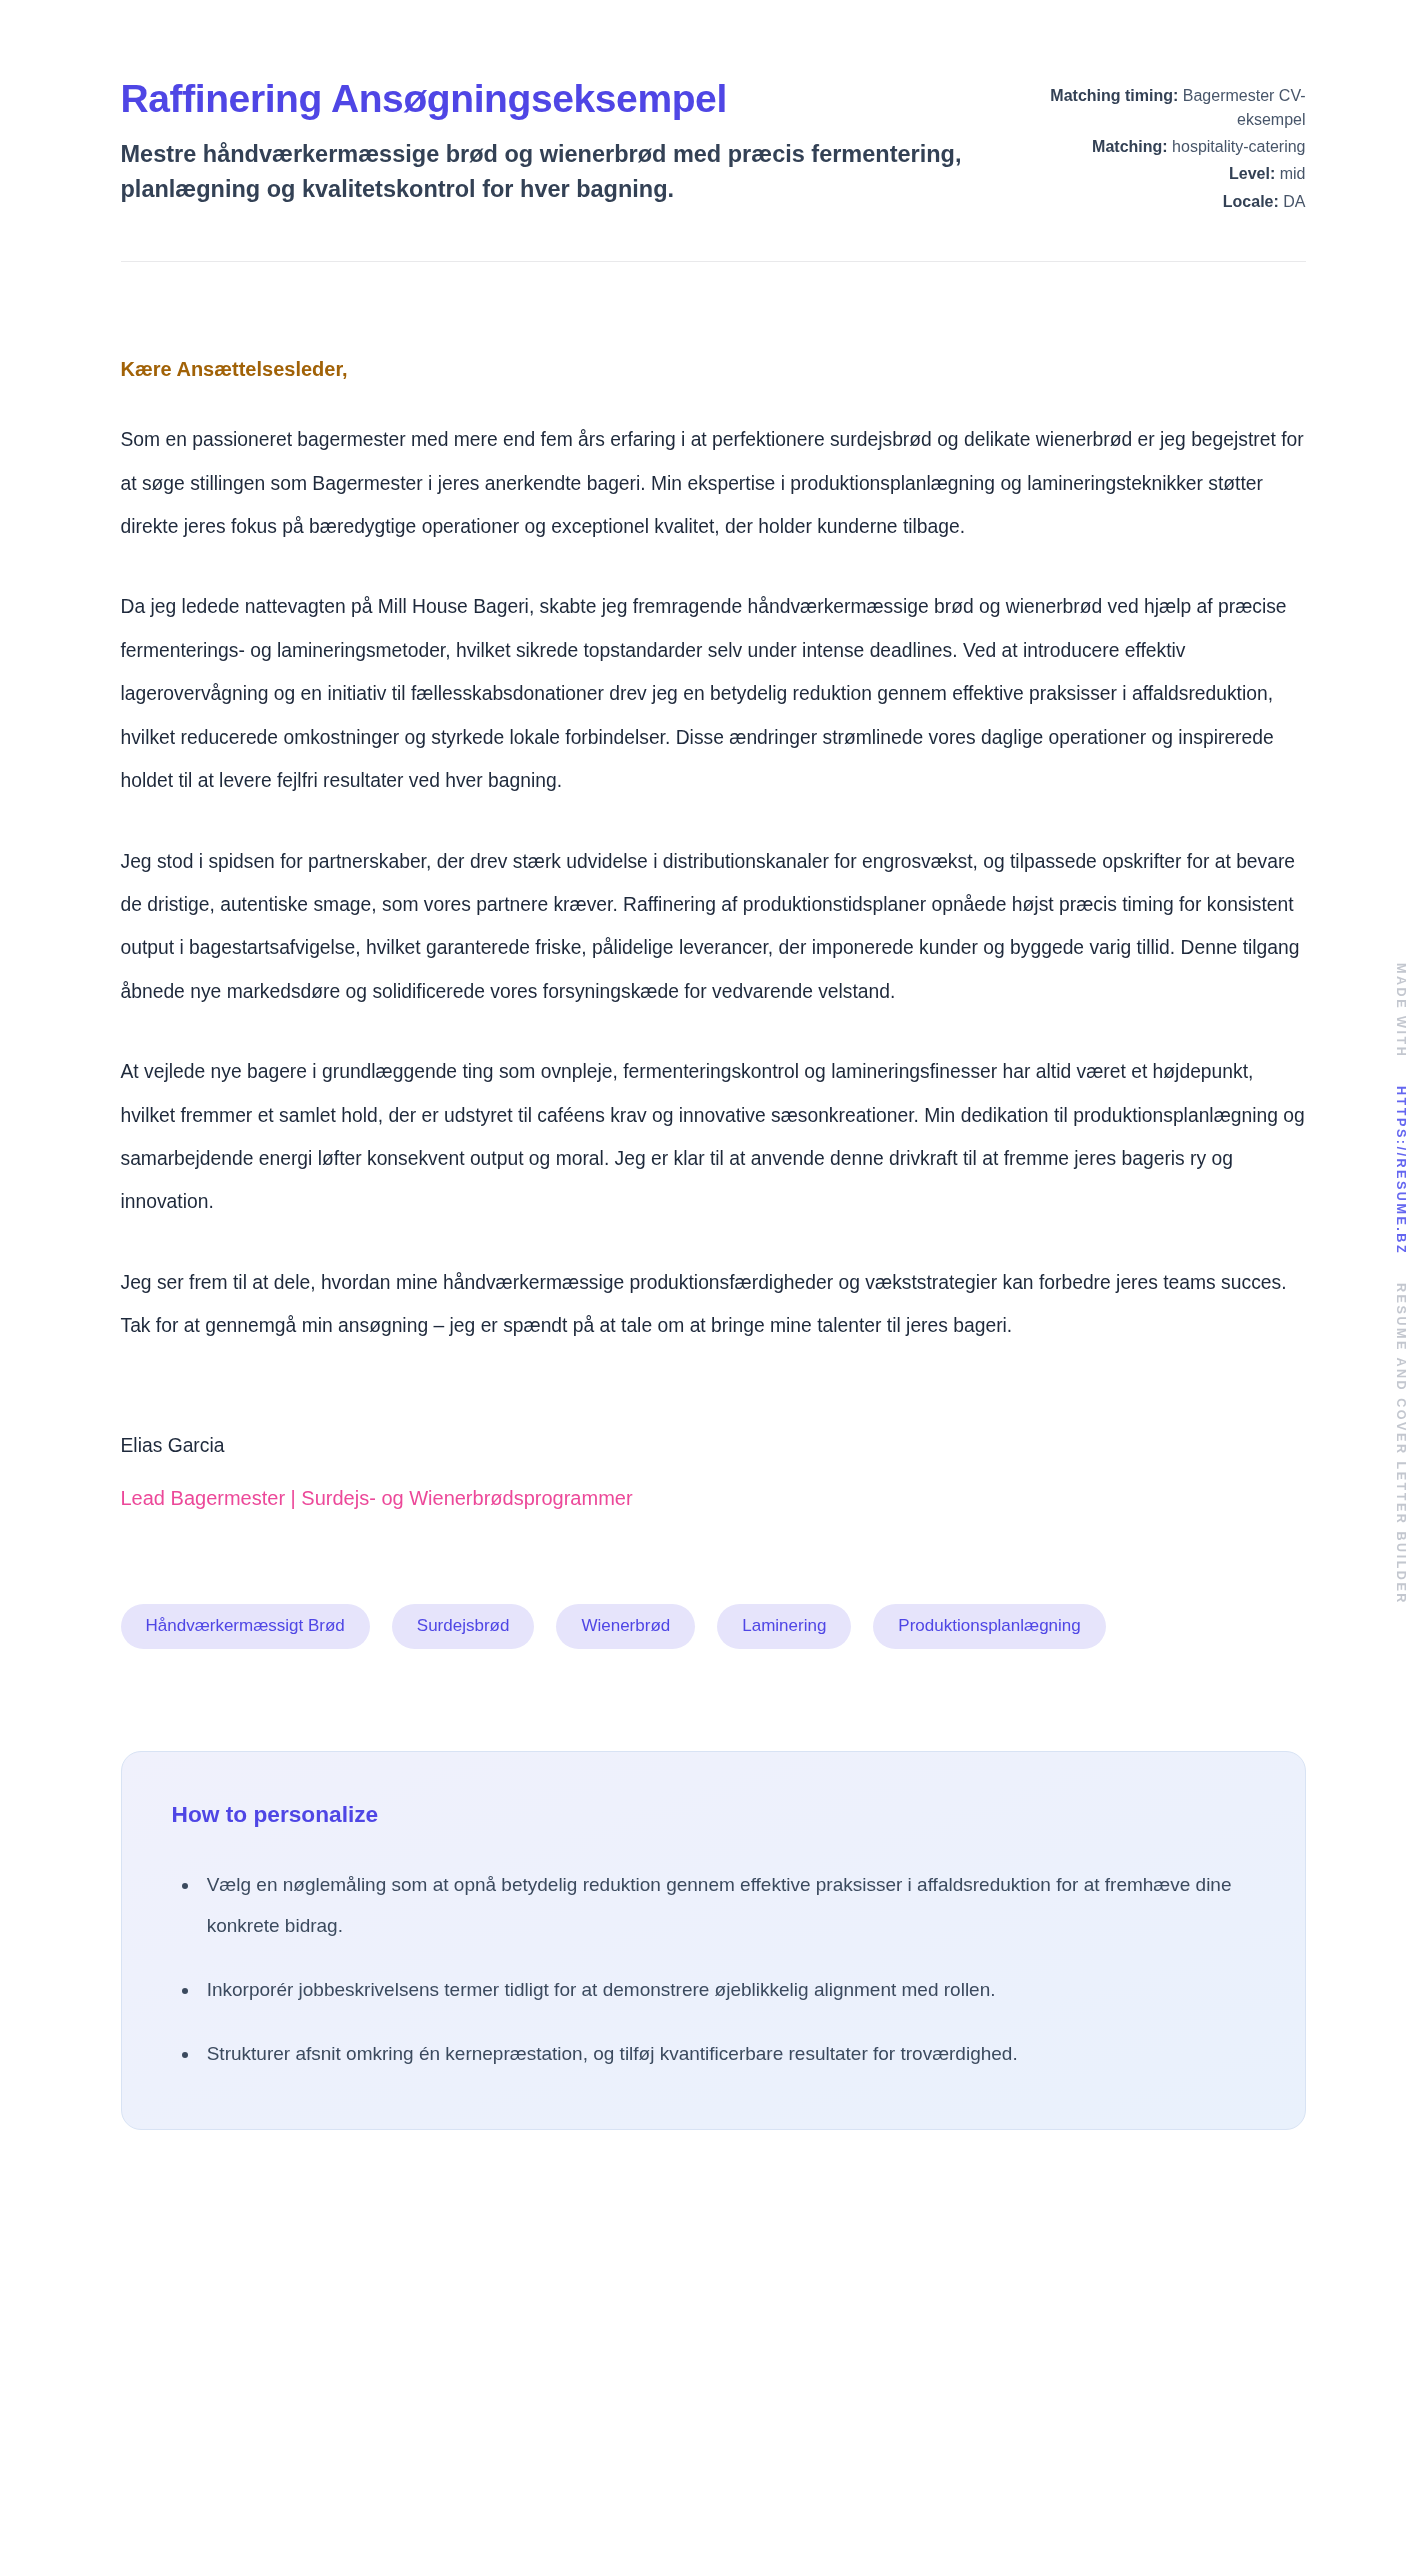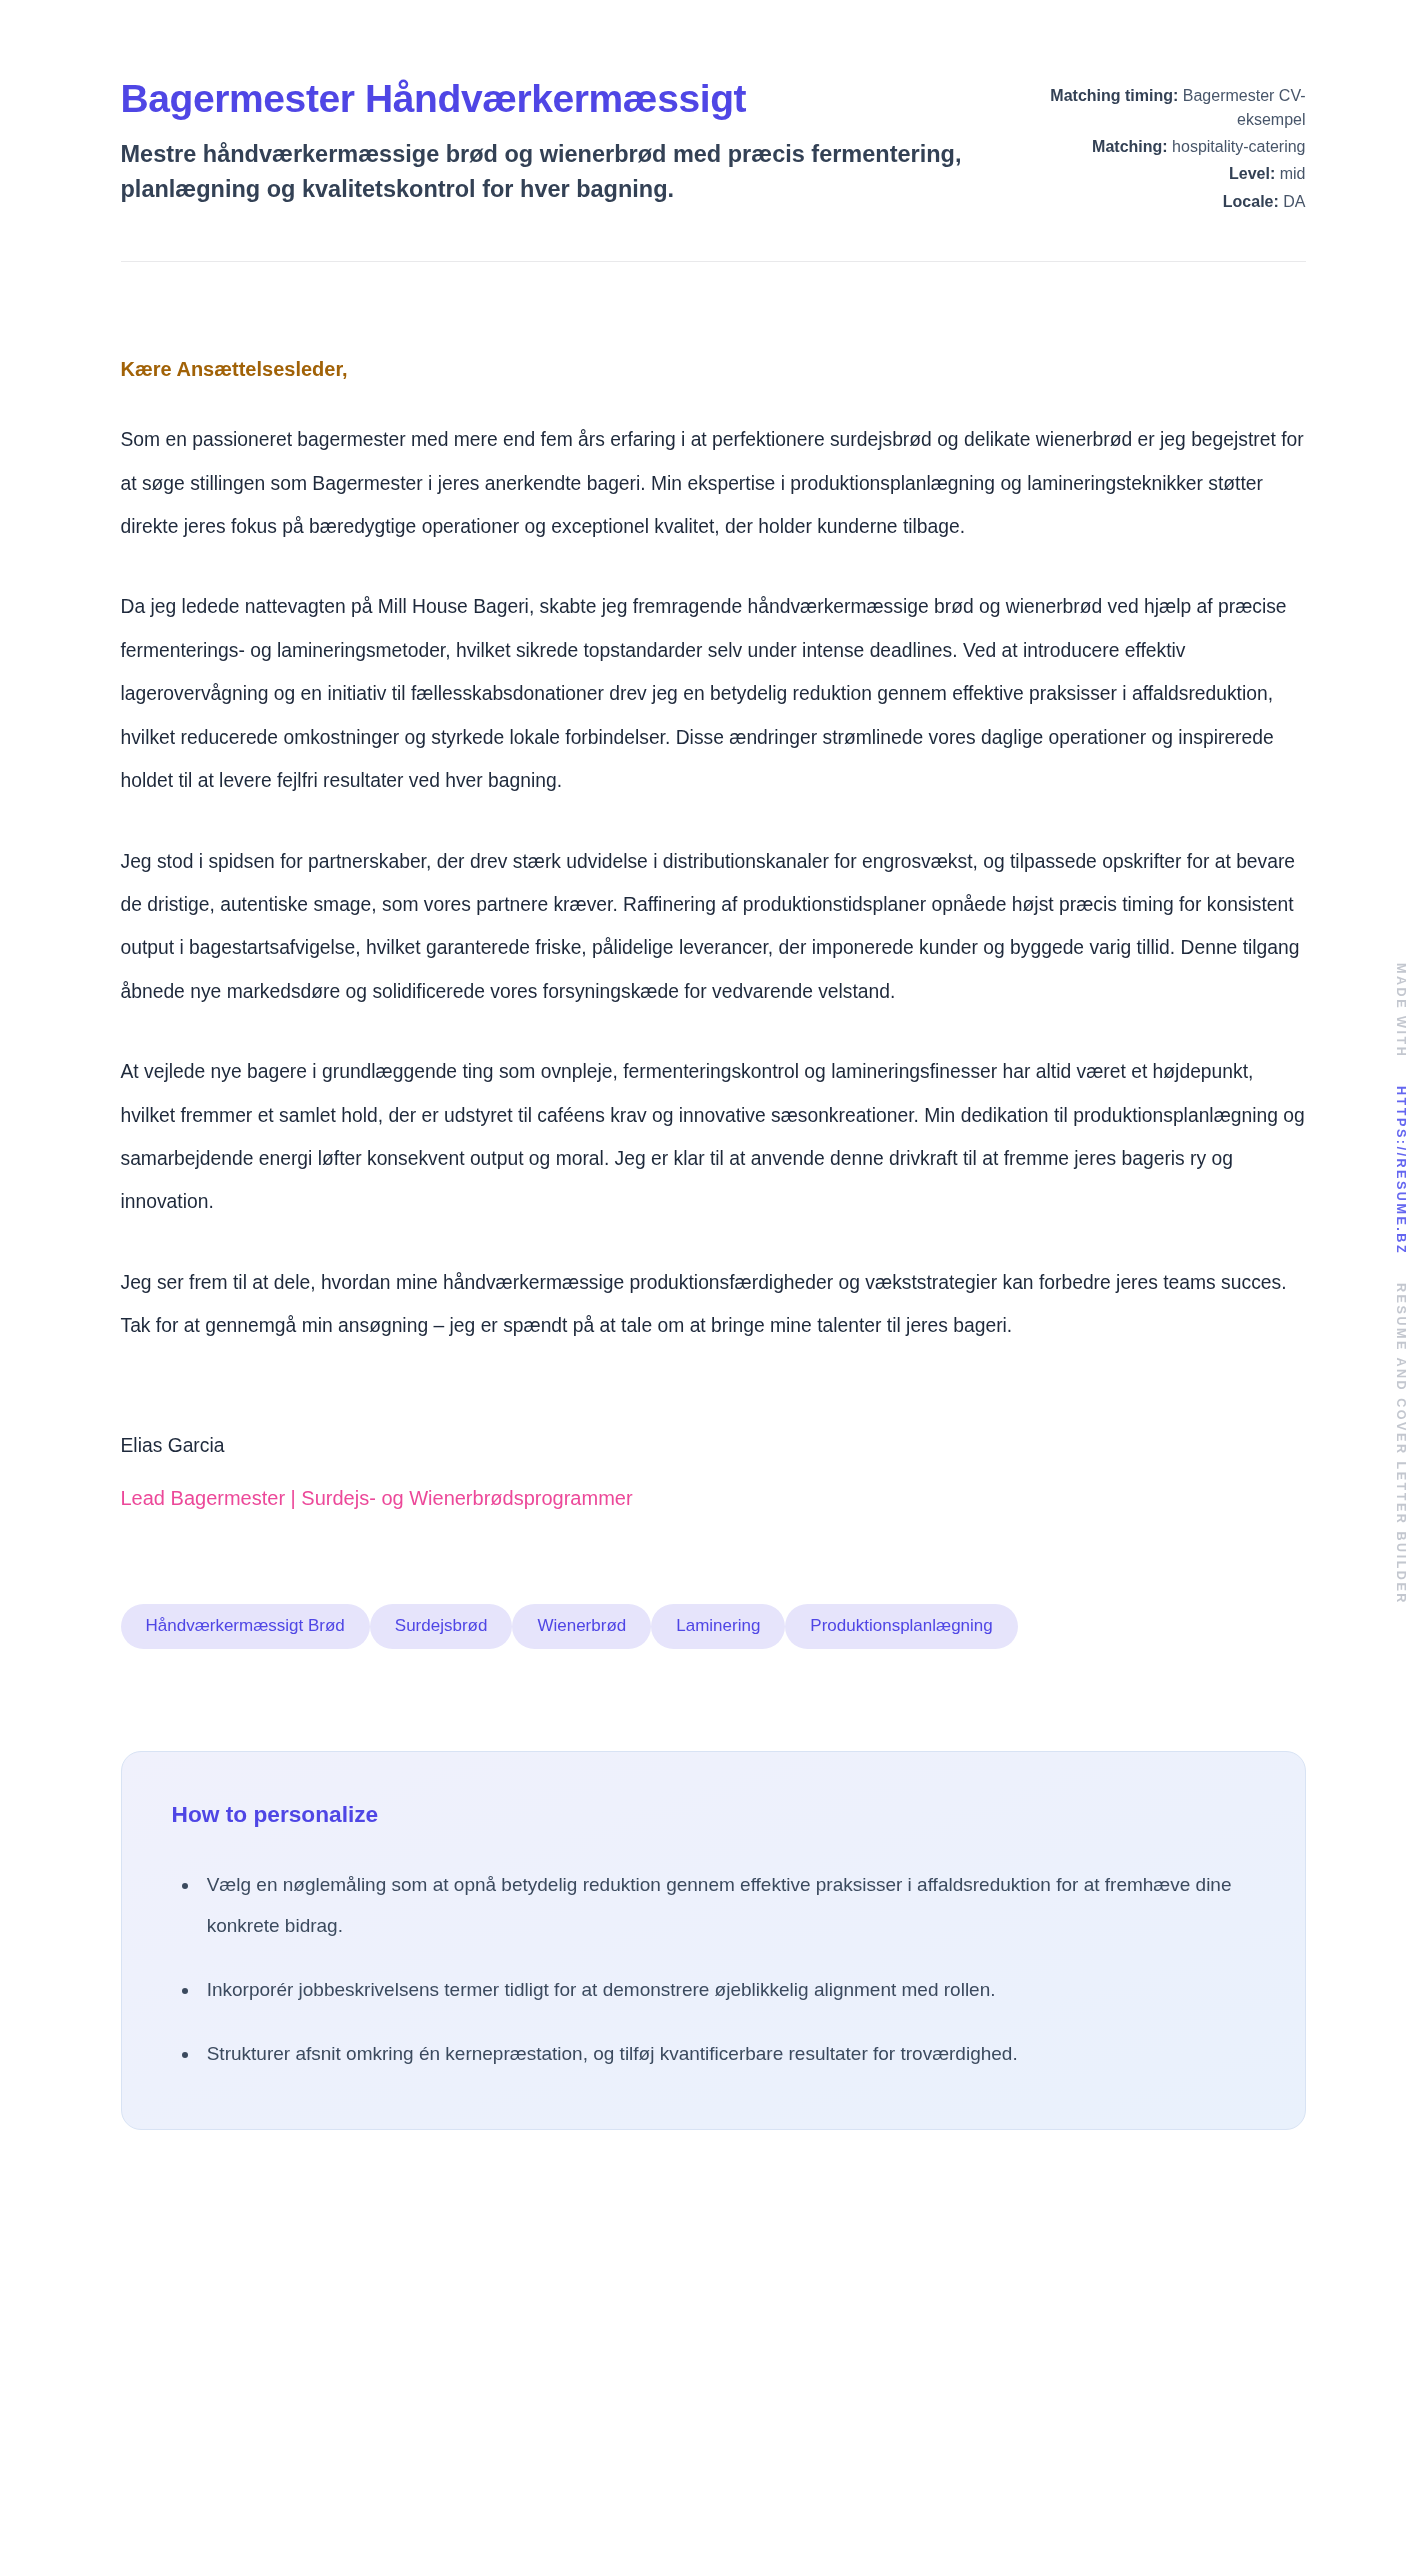--- a/index.html
+++ b/index.html
@@ -68,21 +68,21 @@
     color: #1e293b;
     max-width: 1197px;
   }
 
   
   .signature { margin-top: 87px; }
   .sig-name { font-size: 19.3px; font-weight: 400; color: #1e293b; }
   .sig-role { margin-top: 30px; font-size: 20px; color: #ec4899; }
 
   
-  .tags { margin-top: 94px; display: flex; flex-wrap: wrap; }
+  .tags { margin-top: 94px; display: flex; flex-wrap: wrap; gap: 22px; }
   .tag {
     display: inline-block;
     padding: 12.6px 25px;
     border-radius: 8390px;
     background: #e6e4fb;
     color: #4f46e5;
     font-size: 17px;
     font-weight: 500;
     white-space: nowrap;
   }
@@ -133,21 +133,21 @@
   }
   .watermark span { display: inline-block; }
 </style>
 </head>
 <body>
 
 <div class="page">
 
   <div class="header">
     <div class="header-left">
-      <h1 class="doc-title">Bagermester Håndværkermæssigt</h1>
+      <h1 class="doc-title">Raffinering Ansøgningseksempel</h1>
       <h2 class="doc-subtitle">Mestre håndværkermæssige brød og wienerbrød med præcis fermentering, planlægning og kvalitetskontrol for hver bagning.</h2>
     </div>
     <div class="meta">
       <div class="meta-row">
         <span class="meta-label">Matching timing:</span>
         <span class="meta-value">Bagermester CV-eksempel</span>
       </div>
       <div class="meta-row">
         <span class="meta-label">Matching:</span>
         <span class="meta-value">hospitality-catering</span>

